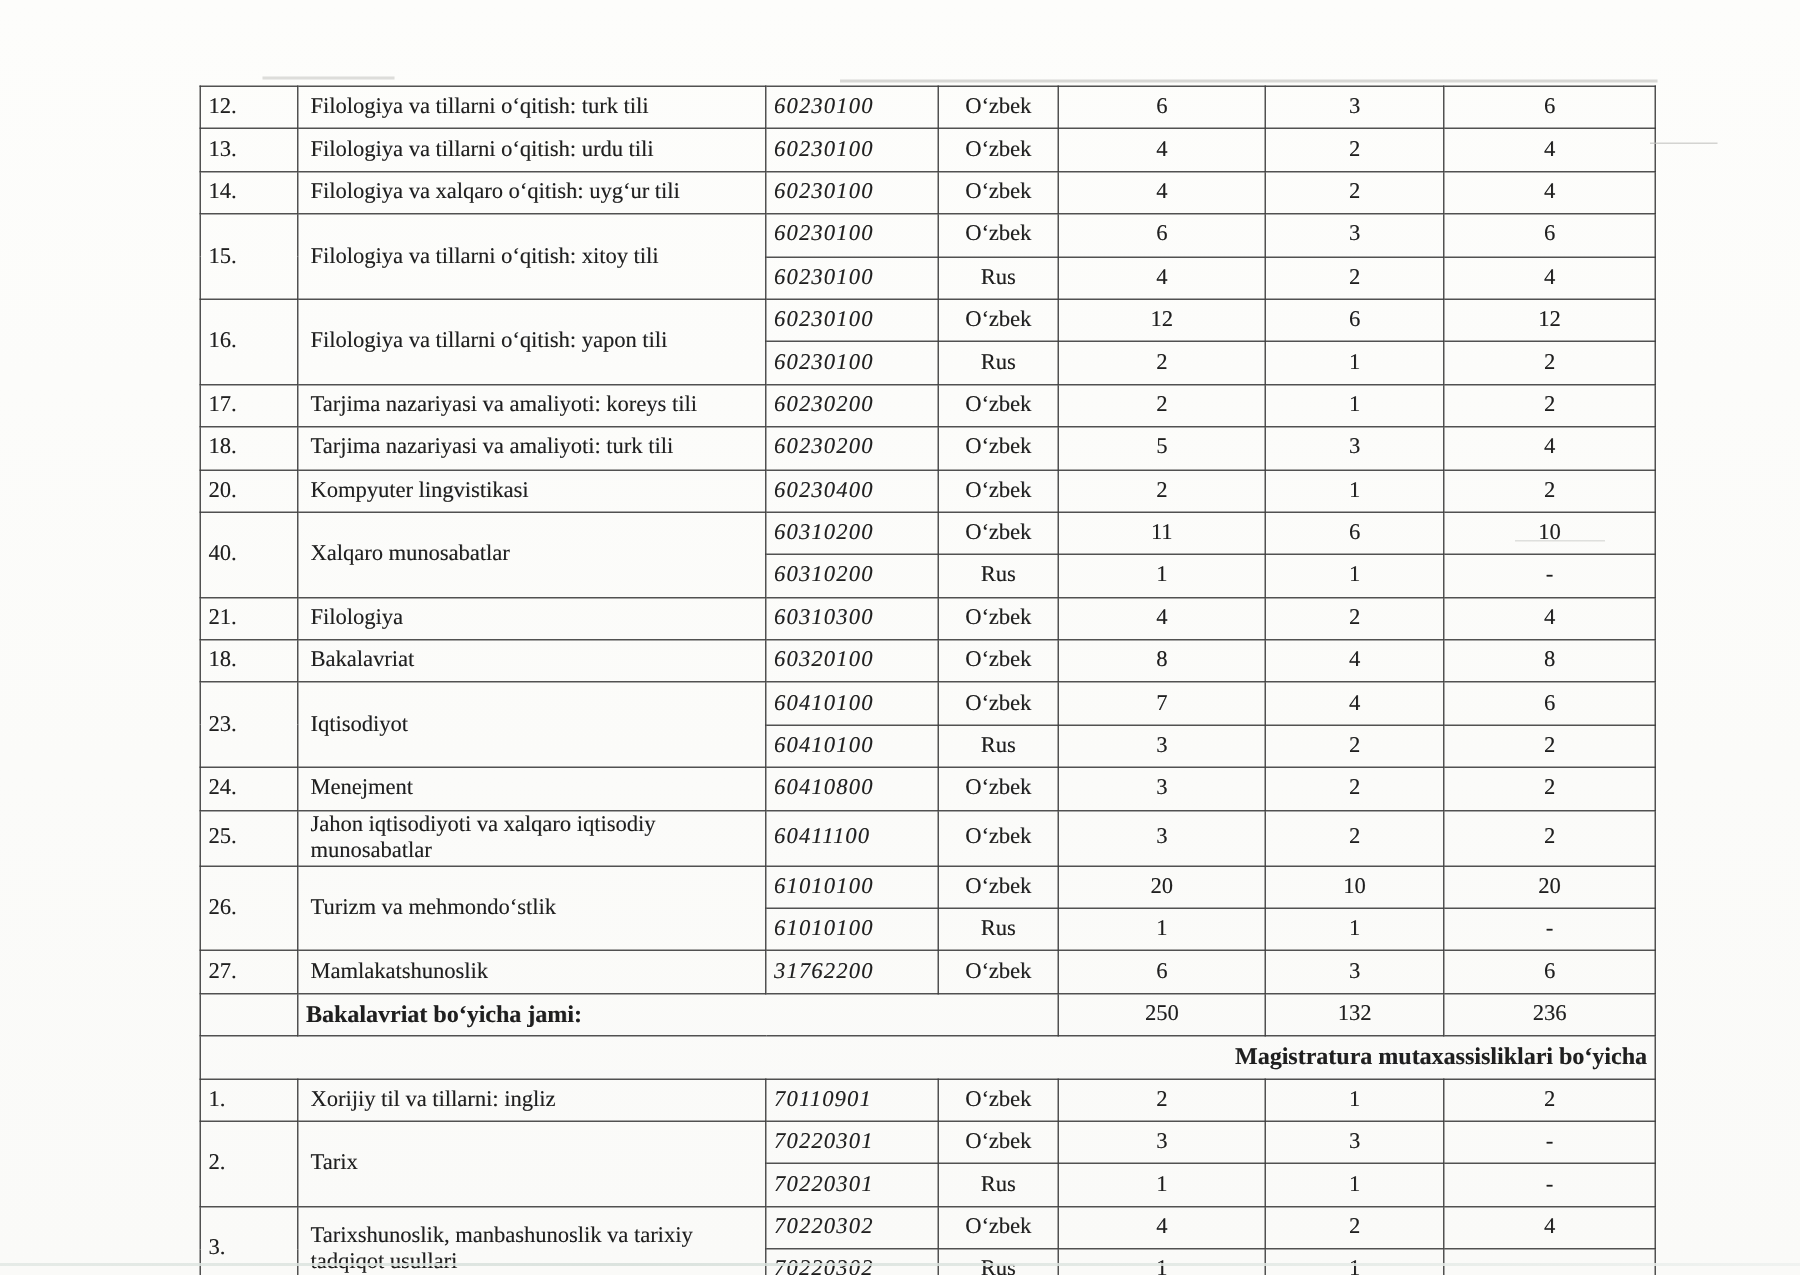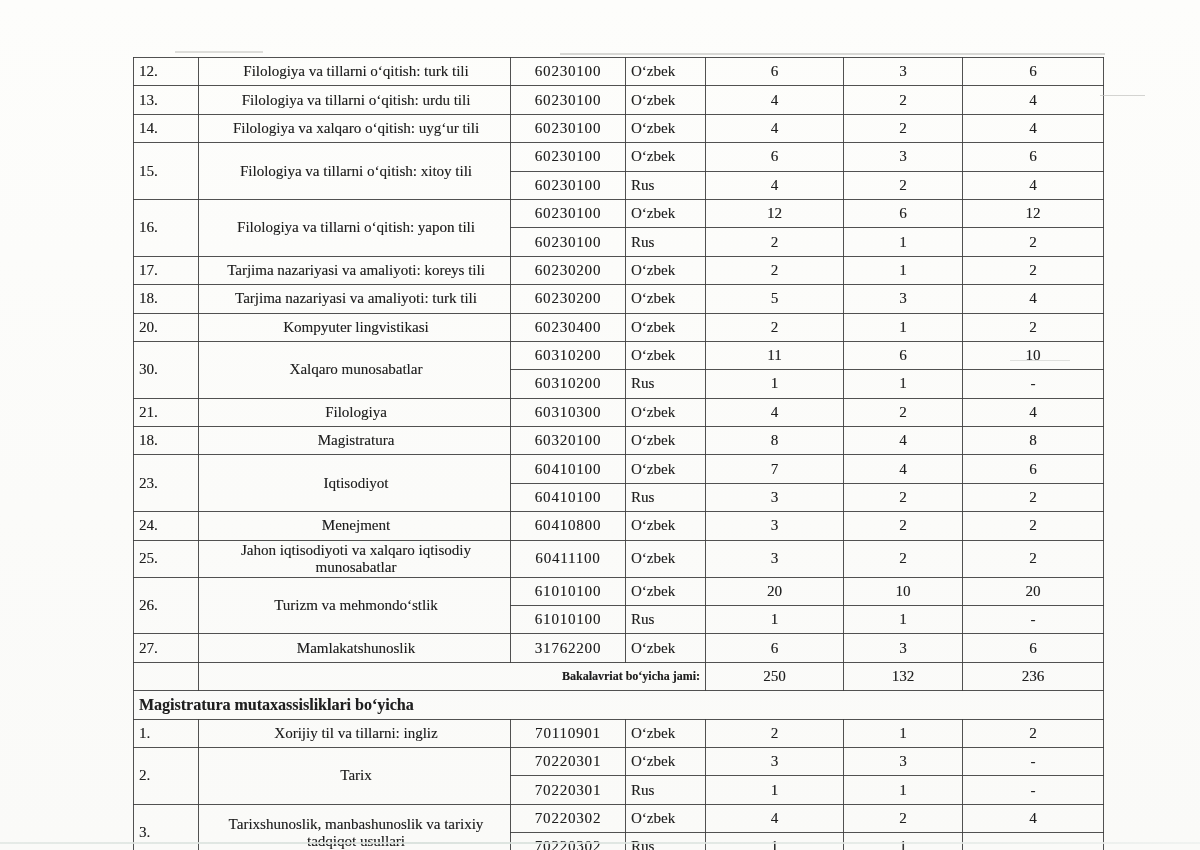--- a/index.html
+++ b/index.html
@@ -17,27 +17,27 @@
   td{
     border:1px solid rgba(62,62,62,0.9);
     height:25.4px;
     padding:1px 5px;
     font-size:15px;
     line-height:17px;
     vertical-align:middle;
     text-shadow:0.2px 0.2px 0.4px rgba(45,45,45,0.45);
   }
   .c-num{text-align:left;padding-right:9px;}
-  .c-name{text-align:center;padding-left:8px;margin-left:32px;}
-  .c-code{text-align:center;letter-spacing:0.8px;}
-  .c-lang{}
+  .c-name{text-align:left;padding-left:8px;margin-left:32px;}
+  .c-code{letter-spacing:0.8px;font-style:italic;}
+  .c-lang{text-align:center;}
   .c-val{text-align:center;}
   .bold{font-weight:normal;}
-  .c-total-label{text-align:right;font-weight:bold;font-size:12px;}
-  .c-section{text-align:left;font-weight:bold;font-size:16px;}
+  .c-total-label{text-align:left;font-weight:bold;font-size:16px;}
+  .c-section{text-align:right;font-weight:bold;font-size:16px;}
   .artifact{position:absolute;pointer-events:none;}
   .art-top-1{left:560px;top:53px;width:545px;height:2px;background:#b9bab6;opacity:.55;}
   .art-top-2{left:175px;top:51px;width:88px;height:2px;background:#c8c8c4;opacity:.6;}
   .art-right-1{left:1100px;top:95px;width:45px;height:1px;background:#c2c2bf;opacity:.7;}
   .art-right-2{left:1010px;top:360px;width:60px;height:1px;background:#cccdc9;opacity:.6;}
   .art-bottom{left:0;top:842px;width:1200px;height:2px;
     background:linear-gradient(90deg,#e2e8e4 0%,#d6dfda 35%,#e4eae6 75%,#eef1ef 100%);opacity:.85;}
 </style>
 </head>
 <body>
@@ -134,21 +134,21 @@
         <tr>
           <td class="c-num">20.</td>
           <td class="c-name">Kompyuter lingvistikasi</td>
           <td class="c-code">60230400</td>
           <td class="c-lang">O‘zbek</td>
           <td class="c-val">2</td>
           <td class="c-val">1</td>
           <td class="c-val">2</td>
         </tr>
         <tr>
-          <td class="c-num" rowspan="2">30.</td>
+          <td class="c-num" rowspan="2">40.</td>
           <td class="c-name" rowspan="2">Xalqaro munosabatlar</td>
           <td class="c-code">60310200</td>
           <td class="c-lang">O‘zbek</td>
           <td class="c-val">11</td>
           <td class="c-val">6</td>
           <td class="c-val">10</td>
         </tr>
         <tr>
           <td class="c-code">60310200</td>
           <td class="c-lang">Rus</td>
@@ -160,21 +160,21 @@
           <td class="c-num">21.</td>
           <td class="c-name">Filologiya</td>
           <td class="c-code">60310300</td>
           <td class="c-lang">O‘zbek</td>
           <td class="c-val">4</td>
           <td class="c-val">2</td>
           <td class="c-val">4</td>
         </tr>
         <tr>
           <td class="c-num">18.</td>
-          <td class="c-name">Magistratura</td>
+          <td class="c-name">Bakalavriat</td>
           <td class="c-code">60320100</td>
           <td class="c-lang">O‘zbek</td>
           <td class="c-val">8</td>
           <td class="c-val">4</td>
           <td class="c-val">8</td>
         </tr>
         <tr>
           <td class="c-num" rowspan="2">23.</td>
           <td class="c-name" rowspan="2">Iqtisodiyot</td>
           <td class="c-code">60410100</td>

